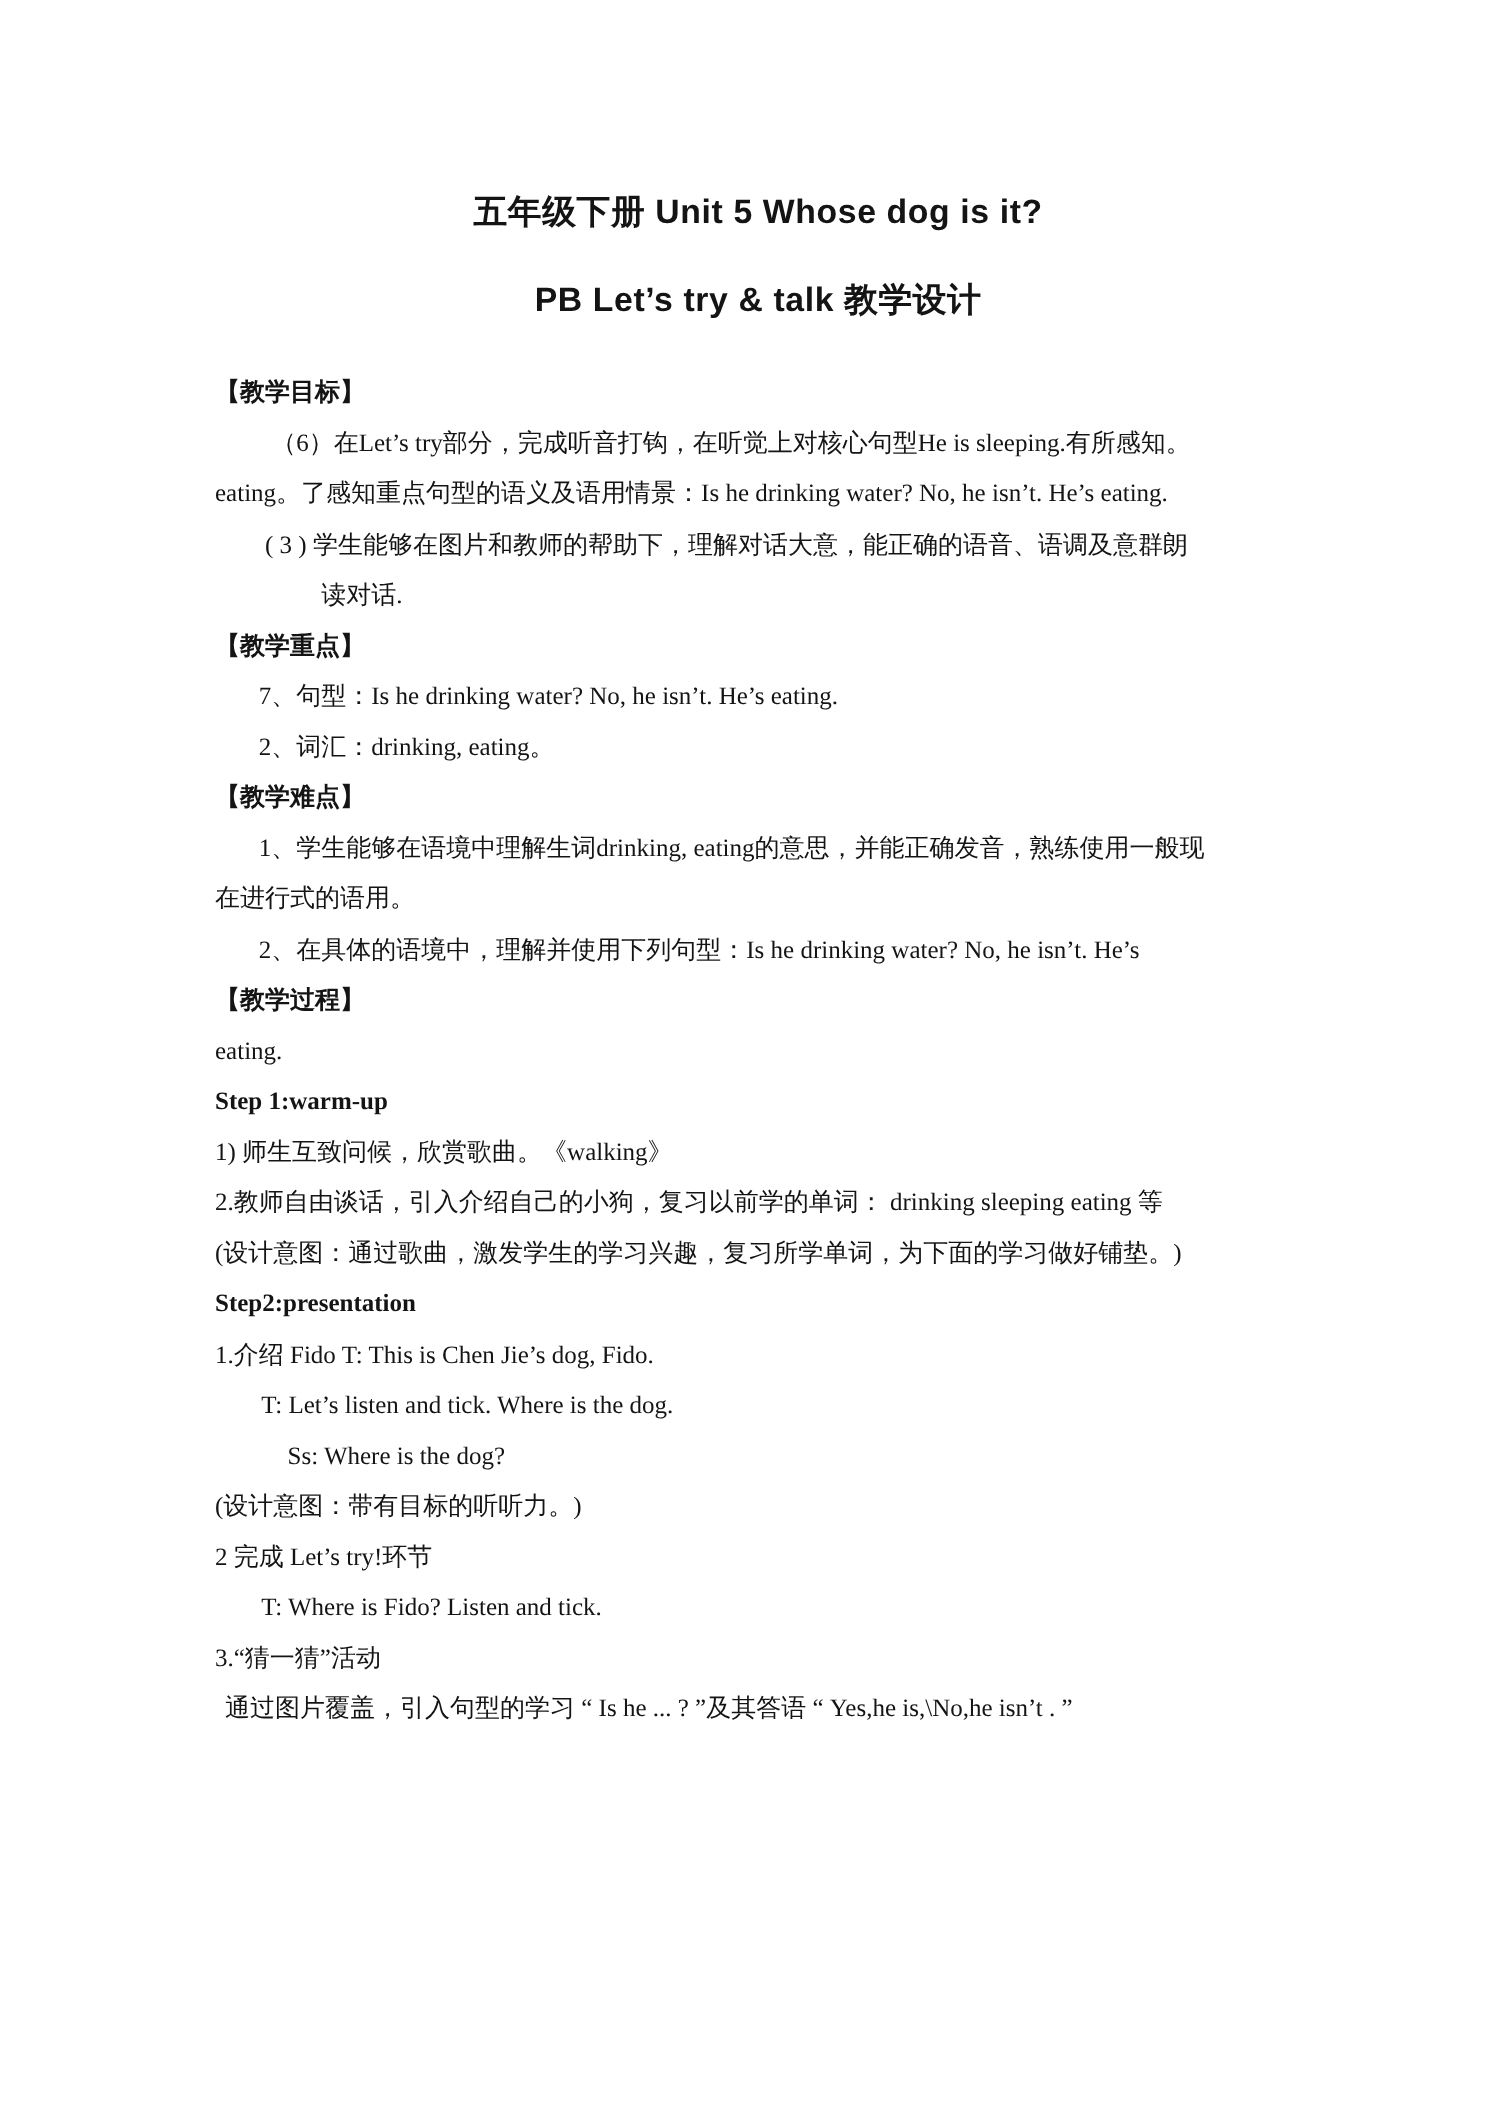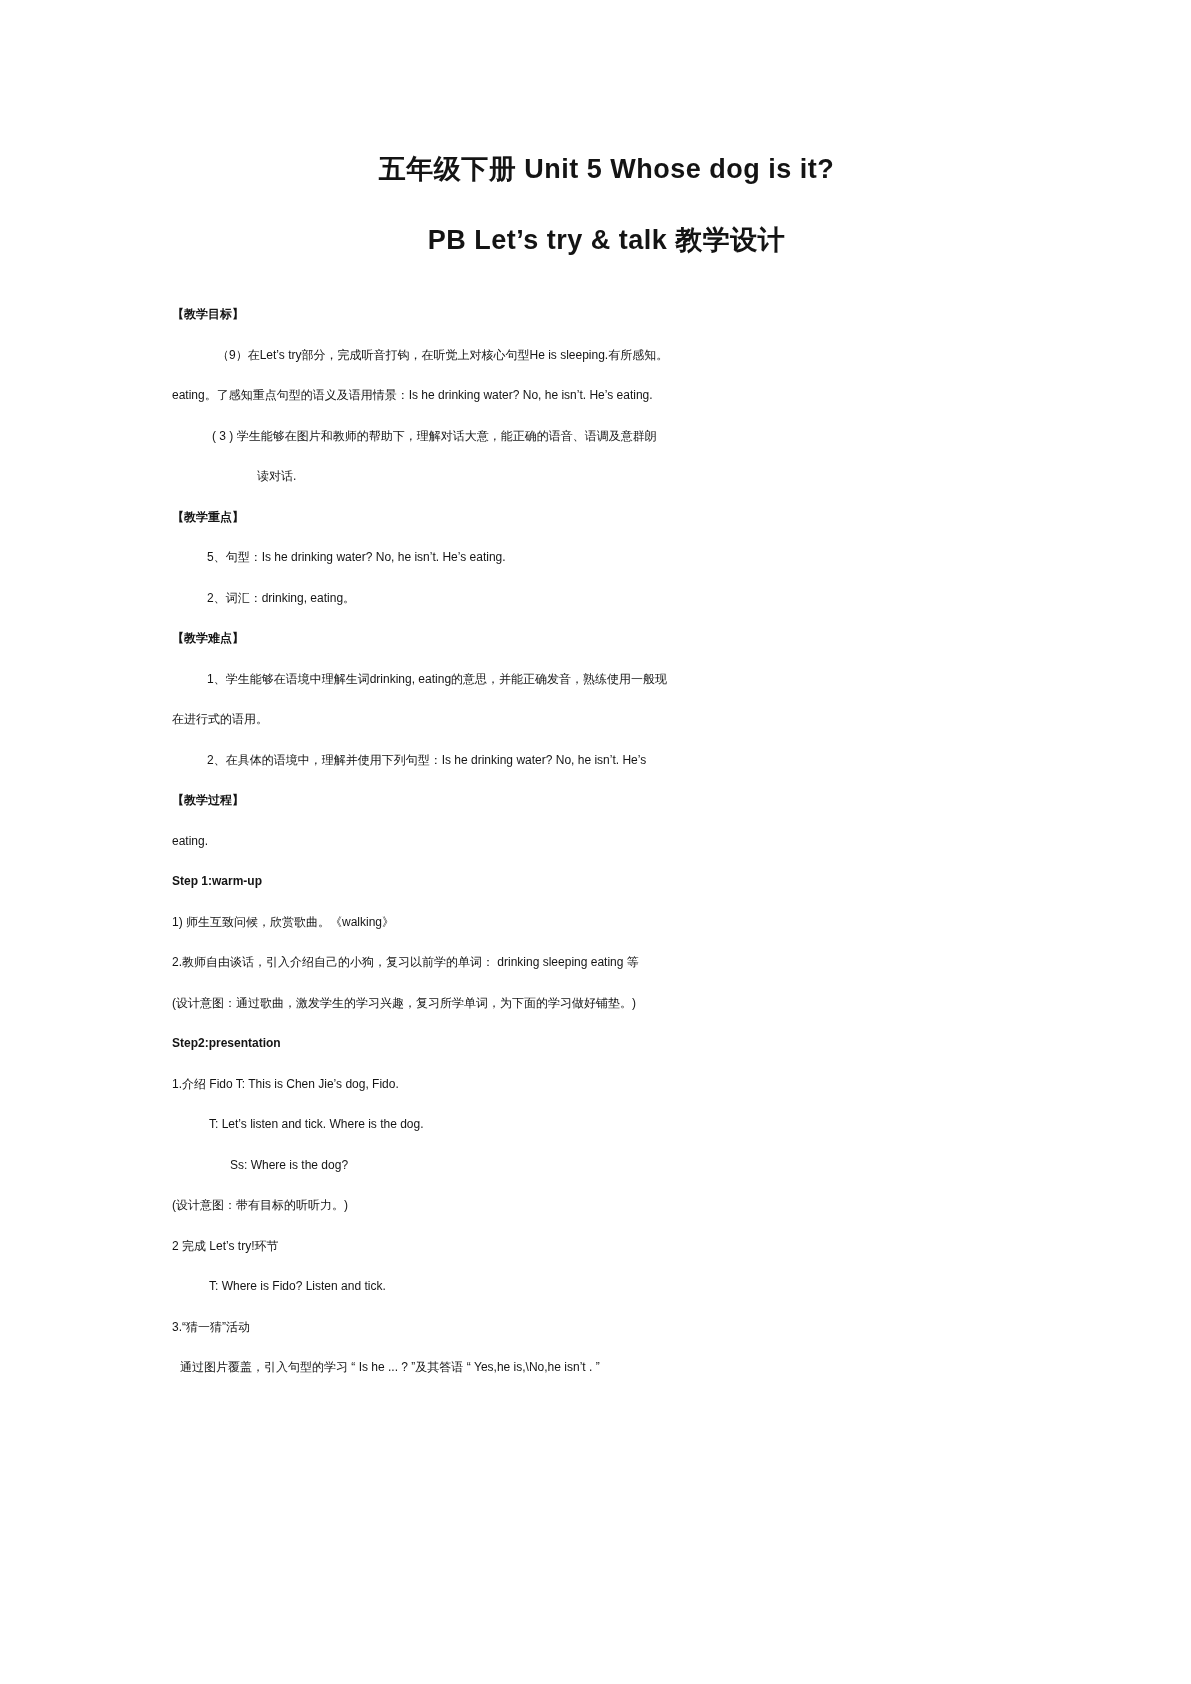--- a/index.html
+++ b/index.html
@@ -15,49 +15,50 @@
   }
   .title{
     text-align:center;
     font-weight:bold;
     font-size:27px;
     line-height:34px;
     margin:0 0 37px 0;
     letter-spacing:0.5px;
   }
   .line{
-    font-size:12px;
+    font-size:20px;
     line-height:40.5px;
     white-space:nowrap;
+    font-family:Liberation Serif, serif;
   }
   .heading{font-weight:bold;}
   .semibold{font-weight:600;}
   .i8{padding-left:8px;}
   .i35{padding-left:35px;}
   .i37{padding-left:37px;}
   .i40{padding-left:40px;}
   .i45{padding-left:45px;}
   .i58{padding-left:58px;}
   .i85{padding-left:85px;}
 </style>
 </head>
 <body>
 
 <div class="page">
   <div class="title">五年级下册 Unit 5 Whose dog is it?</div>
   <div class="title">PB Let’s try &amp; talk 教学设计</div>
 
   <div class="line heading">【教学目标】</div>
-  <div class="line i45">（9）在Let’s try部分，完成听音打钩，在听觉上对核心句型He is sleeping.有所感知。</div>
+  <div class="line i45">（6）在Let’s try部分，完成听音打钩，在听觉上对核心句型He is sleeping.有所感知。</div>
   <div class="line">eating。了感知重点句型的语义及语用情景：Is he drinking water? No, he isn’t. He’s eating.</div>
   <div class="line i40">( 3 ) 学生能够在图片和教师的帮助下，理解对话大意，能正确的语音、语调及意群朗</div>
   <div class="line i85">读对话.</div>
 
   <div class="line heading">【教学重点】</div>
-  <div class="line i35">5、句型：Is he drinking water? No, he isn’t. He’s eating.</div>
+  <div class="line i35">7、句型：Is he drinking water? No, he isn’t. He’s eating.</div>
   <div class="line i35">2、词汇：drinking, eating。</div>
 
   <div class="line heading">【教学难点】</div>
   <div class="line i35">1、学生能够在语境中理解生词drinking, eating的意思，并能正确发音，熟练使用一般现</div>
   <div class="line">在进行式的语用。</div>
   <div class="line i35">2、在具体的语境中，理解并使用下列句型：Is he drinking water? No, he isn’t. He’s</div>
   <div class="line heading">【教学过程】</div>
 
   <div class="line">eating.</div>
   <div class="line semibold">Step 1:warm-up</div>

